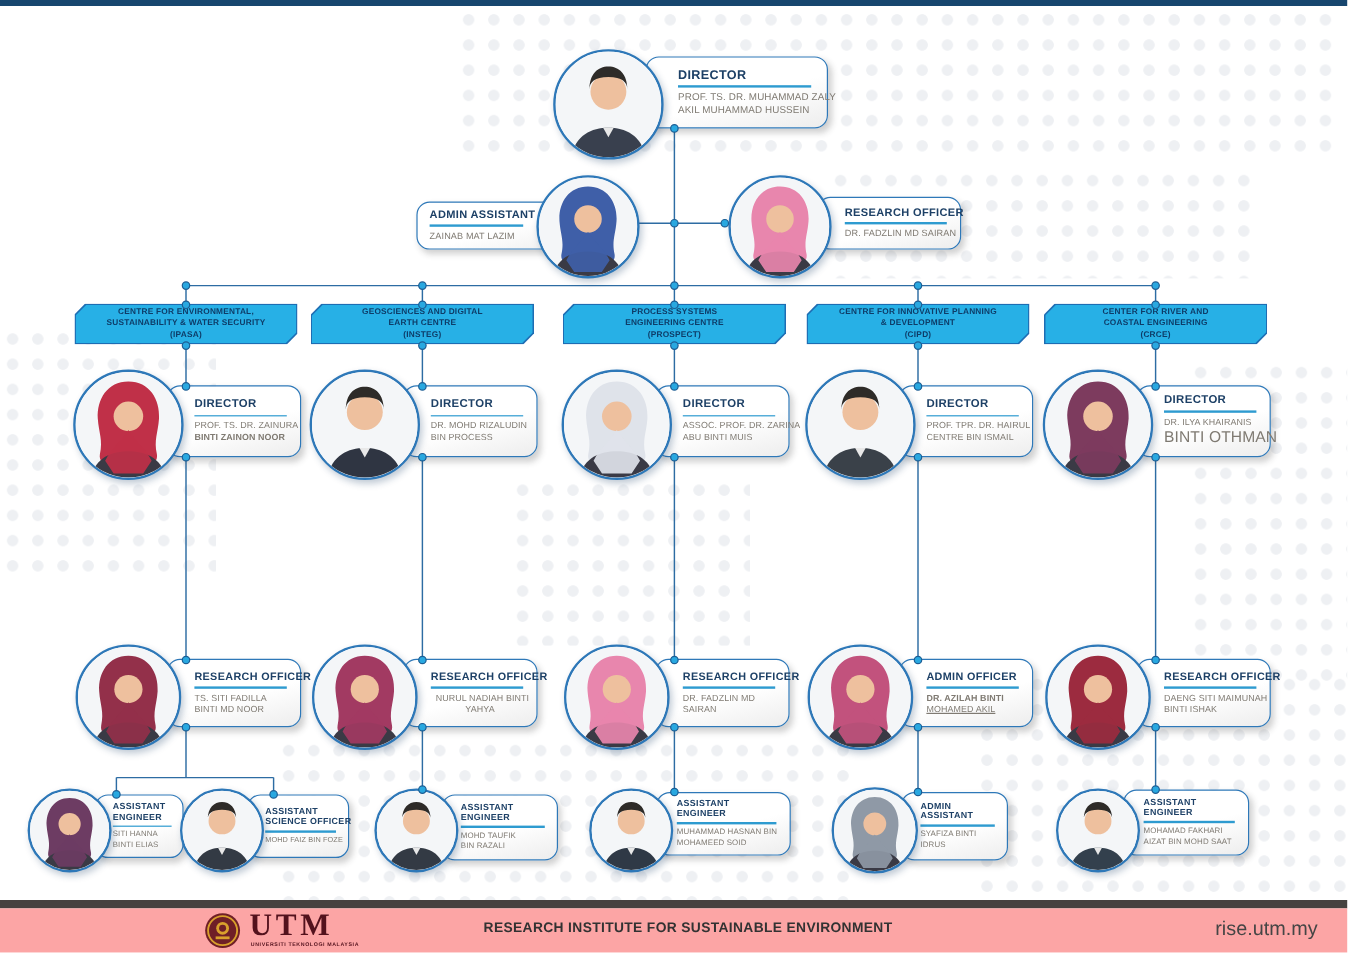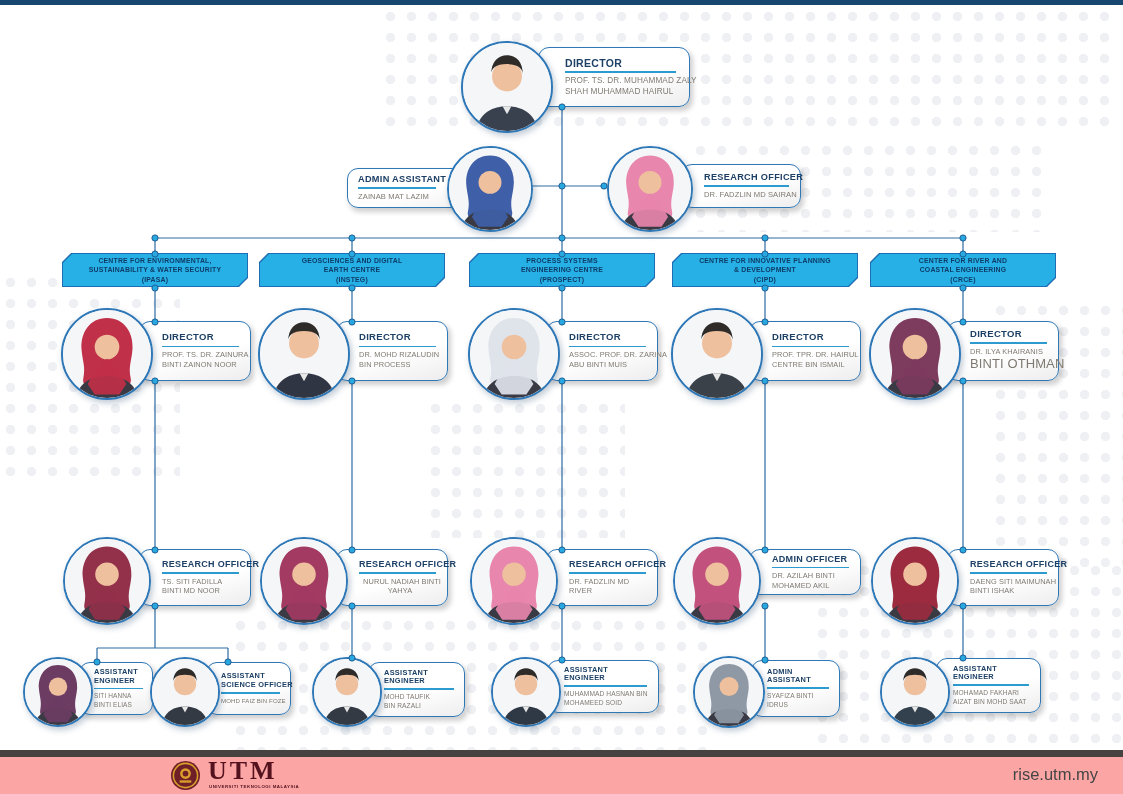--- a/index.html
+++ b/index.html
@@ -60,21 +60,21 @@
           <circle cx="50" cy="38" r="17" fill="#eec09e"></circle>
           <path d="M32 36 C32 21 40 14 50 14 C60 14 68 21 68 36 C68 29 63 24 50 24 C37 24 32 29 32 36 Z" fill="#2e2b28"></path>
           <path d="M14 102 C18 79 34 72 50 72 C66 72 82 79 86 102 Z" fill="#39404e"></path>
           <path d="M45 72 L50 81 L55 72 Z" fill="#e8e8e8"></path>
         </svg>
       </div>
       <div class="plabel" style="left: 538px; top: 47px; width: 152px; height: 60px; padding-left: 26px; padding-right: 6px;">
         <div class="t-line" style="font-size: 10.5px;">DIRECTOR</div>
         <div class="rule"></div>
         <div class="n-line" style="font-size: 8.2px;">PROF. TS. DR. MUHAMMAD ZALY</div>
-        <div class="n-line" style="font-size: 8.2px;">SHAH MUHAMMAD HAIRUL</div>
+        <div class="n-line" style="font-size: 8.2px;">AKIL MUHAMMAD HUSSEIN</div>
       </div>
       <div class="pcircle" style="left: 447px; top: 146px; width: 82px; height: 82px;">
         <svg viewBox="0 0 100 100">
           <rect width="100" height="100" fill="#f4f6f8"></rect>
           <path d="M50 9 C30 9 20 26 21 44 C22 58 26 64 23 78 C22 84 26 88 33 88 L67 88 C74 88 78 84 77 78 C74 64 78 58 79 44 C80 26 70 9 50 9 Z" fill="#3f5fa8"></path>
           <circle cx="50" cy="42" r="14" fill="#eec09e"></circle>
           <path d="M14 102 C18 81 34 75 50 75 C66 75 82 81 86 102 Z" fill="#3a3a45"></path>
           <path d="M50 55 C42 68 34 72 28 84 L36 96 L64 96 L72 84 C66 72 58 68 50 55 Z" fill="#3f5fa8" opacity="0.92"></path>
         </svg>
       </div>
@@ -111,21 +111,21 @@
           <path d="M50 9 C30 9 20 26 21 44 C22 58 26 64 23 78 C22 84 26 88 33 88 L67 88 C74 88 78 84 77 78 C74 64 78 58 79 44 C80 26 70 9 50 9 Z" fill="#c03048"></path>
           <circle cx="50" cy="42" r="14" fill="#eec09e"></circle>
           <path d="M14 102 C18 81 34 75 50 75 C66 75 82 81 86 102 Z" fill="#3a3a45"></path>
           <path d="M50 55 C42 68 34 72 28 84 L36 96 L64 96 L72 84 C66 72 58 68 50 55 Z" fill="#c03048" opacity="0.92"></path>
         </svg>
       </div>
       <div class="plabel" style="left: 139px; top: 321px; width: 112px; height: 60px; padding-left: 22px; padding-right: 6px;">
         <div class="t-line" style="font-size: 9.5px;">DIRECTOR</div>
         <div class="rule"></div>
         <div class="n-line" style="font-size: 7.4px;">PROF. TS. DR. ZAINURA</div>
-        <div class="n-line" style="font-size: 7.4px;">BINTI ZAINON NOOR</div>
+        <div class="n-line" style="font-size: 7.4px; font-weight: bold;">BINTI ZAINON NOOR</div>
       </div>
       <div class="pcircle" style="left: 63px; top: 537px; width: 84px; height: 84px;">
         <svg viewBox="0 0 100 100">
           <rect width="100" height="100" fill="#f4f6f8"></rect>
           <path d="M50 9 C30 9 20 26 21 44 C22 58 26 64 23 78 C22 84 26 88 33 88 L67 88 C74 88 78 84 77 78 C74 64 78 58 79 44 C80 26 70 9 50 9 Z" fill="#93304a"></path>
           <circle cx="50" cy="42" r="14" fill="#eec09e"></circle>
           <path d="M14 102 C18 81 34 75 50 75 C66 75 82 81 86 102 Z" fill="#3a3a45"></path>
           <path d="M50 55 C42 68 34 72 28 84 L36 96 L64 96 L72 84 C66 72 58 68 50 55 Z" fill="#93304a" opacity="0.92"></path>
         </svg>
       </div>
@@ -202,21 +202,21 @@
           <path d="M50 9 C30 9 20 26 21 44 C22 58 26 64 23 78 C22 84 26 88 33 88 L67 88 C74 88 78 84 77 78 C74 64 78 58 79 44 C80 26 70 9 50 9 Z" fill="#e886ad"></path>
           <circle cx="50" cy="42" r="14" fill="#eec09e"></circle>
           <path d="M14 102 C18 81 34 75 50 75 C66 75 82 81 86 102 Z" fill="#3a3a45"></path>
           <path d="M50 55 C42 68 34 72 28 84 L36 96 L64 96 L72 84 C66 72 58 68 50 55 Z" fill="#e886ad" opacity="0.92"></path>
         </svg>
       </div>
       <div class="plabel" style="left: 546px; top: 549px; width: 112px; height: 57px; padding-left: 22px; padding-right: 6px;">
         <div class="t-line" style="font-size: 9px;">RESEARCH OFFICER</div>
         <div class="rule"></div>
         <div class="n-line" style="font-size: 7.4px;">DR. FADZLIN MD</div>
-        <div class="n-line" style="font-size: 7.4px;">RIVER</div>
+        <div class="n-line" style="font-size: 7.4px;">SAIRAN</div>
       </div>
       <div class="cbox" style="left: 672px; top: 253px; width: 186px; height: 34px;">
         <div class="bdr"></div>
         <div class="fill">
           <div class="bl">CENTRE FOR INNOVATIVE PLANNING</div>
           <div class="bl">&amp; DEVELOPMENT</div>
           <div class="bl">(CIPD)</div>
         </div>
       </div>
       <div class="pcircle" style="left: 671px; top: 308px; width: 88px; height: 88px;">
@@ -236,25 +236,25 @@
       </div>
       <div class="pcircle" style="left: 673px; top: 537px; width: 84px; height: 84px;">
         <svg viewBox="0 0 100 100">
           <rect width="100" height="100" fill="#f4f6f8"></rect>
           <path d="M50 9 C30 9 20 26 21 44 C22 58 26 64 23 78 C22 84 26 88 33 88 L67 88 C74 88 78 84 77 78 C74 64 78 58 79 44 C80 26 70 9 50 9 Z" fill="#c2527d"></path>
           <circle cx="50" cy="42" r="14" fill="#eec09e"></circle>
           <path d="M14 102 C18 81 34 75 50 75 C66 75 82 81 86 102 Z" fill="#3a3a45"></path>
           <path d="M50 55 C42 68 34 72 28 84 L36 96 L64 96 L72 84 C66 72 58 68 50 55 Z" fill="#c2527d" opacity="0.92"></path>
         </svg>
       </div>
-      <div class="plabel" style="left: 749px; top: 549px; width: 112px; height: 46px; padding-left: 22px; padding-right: 6px;">
+      <div class="plabel" style="left: 749px; top: 549px; width: 112px; height: 57px; padding-left: 22px; padding-right: 6px;">
         <div class="t-line" style="font-size: 9px;">ADMIN OFFICER</div>
         <div class="rule"></div>
-        <div class="n-line" style="font-size: 7.4px;">DR. AZILAH BINTI</div>
-        <div class="n-line" style="font-size: 7.4px;">MOHAMED AKIL</div>
+        <div class="n-line" style="font-size: 7.4px; font-weight: bold;">DR. AZILAH BINTI</div>
+        <div class="n-line" style="font-size: 7.4px; text-decoration: underline;">MOHAMED AKIL</div>
       </div>
       <div class="cbox" style="left: 870px; top: 253px; width: 186px; height: 34px;">
         <div class="bdr"></div>
         <div class="fill">
           <div class="bl">CENTER FOR RIVER AND</div>
           <div class="bl">COASTAL ENGINEERING</div>
           <div class="bl">(CRCE)</div>
         </div>
       </div>
       <div class="pcircle" style="left: 869px; top: 308px; width: 88px; height: 88px;">
@@ -434,15 +434,16 @@
   <div class="fband">
     <svg class="femblem" viewBox="0 0 32 32">
       <circle cx="16" cy="16" r="15" fill="#6f1f27"></circle>
       <circle cx="16" cy="16" r="12.5" fill="none" stroke="#d9a02c" stroke-width="1.6"></circle>
       <circle cx="16" cy="14" r="5.5" fill="#d9a02c"></circle>
       <circle cx="16" cy="14" r="3" fill="#6f1f27"></circle>
       <rect x="10" y="21" width="12" height="2.4" fill="#d9a02c"></rect>
     </svg>
     <div class="futm">UTM</div>
     <div class="fsub">UNIVERSITI TEKNOLOGI MALAYSIA</div>
+    <div class="forg">RESEARCH INSTITUTE FOR SUSTAINABLE ENVIRONMENT</div>
     <div class="furl">rise.utm.my</div>
   </div>
 </div>
 
 </body></html>

